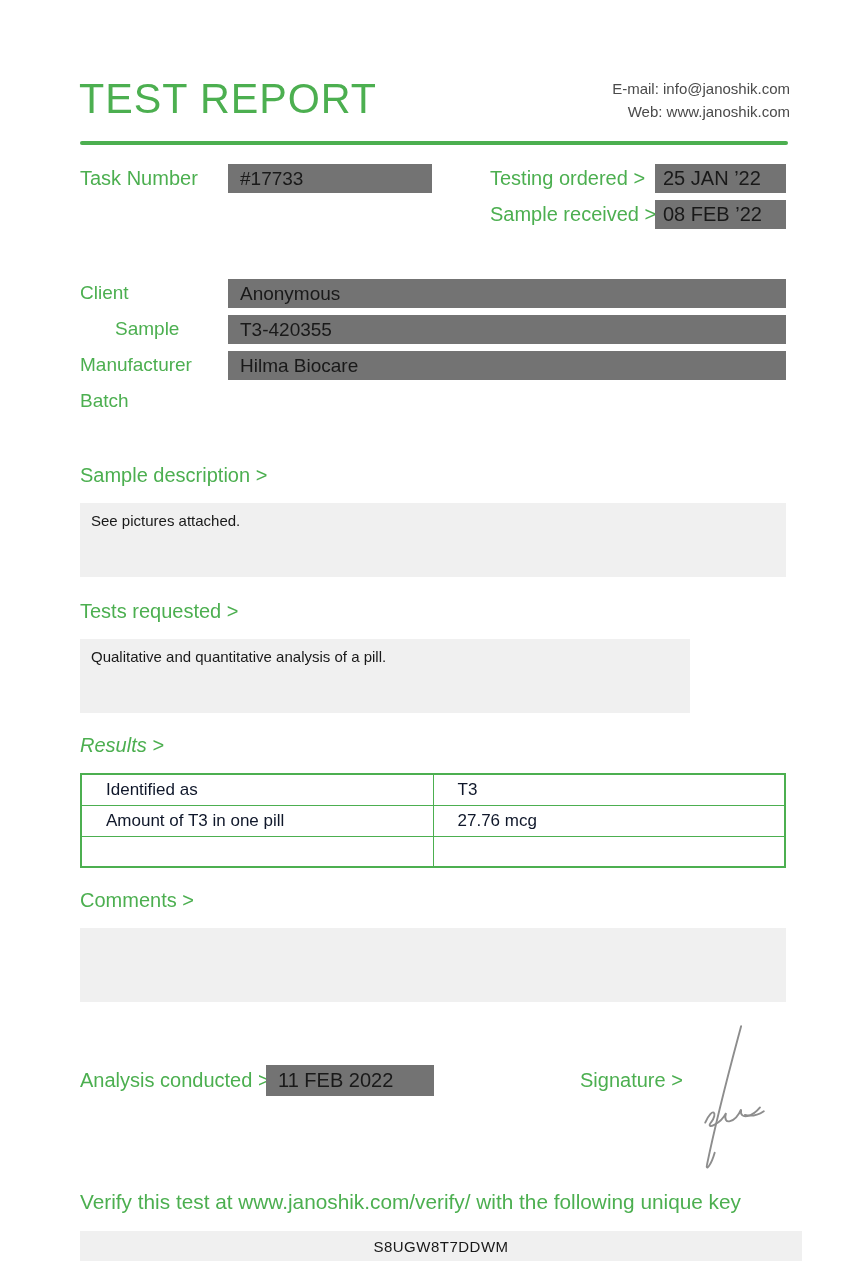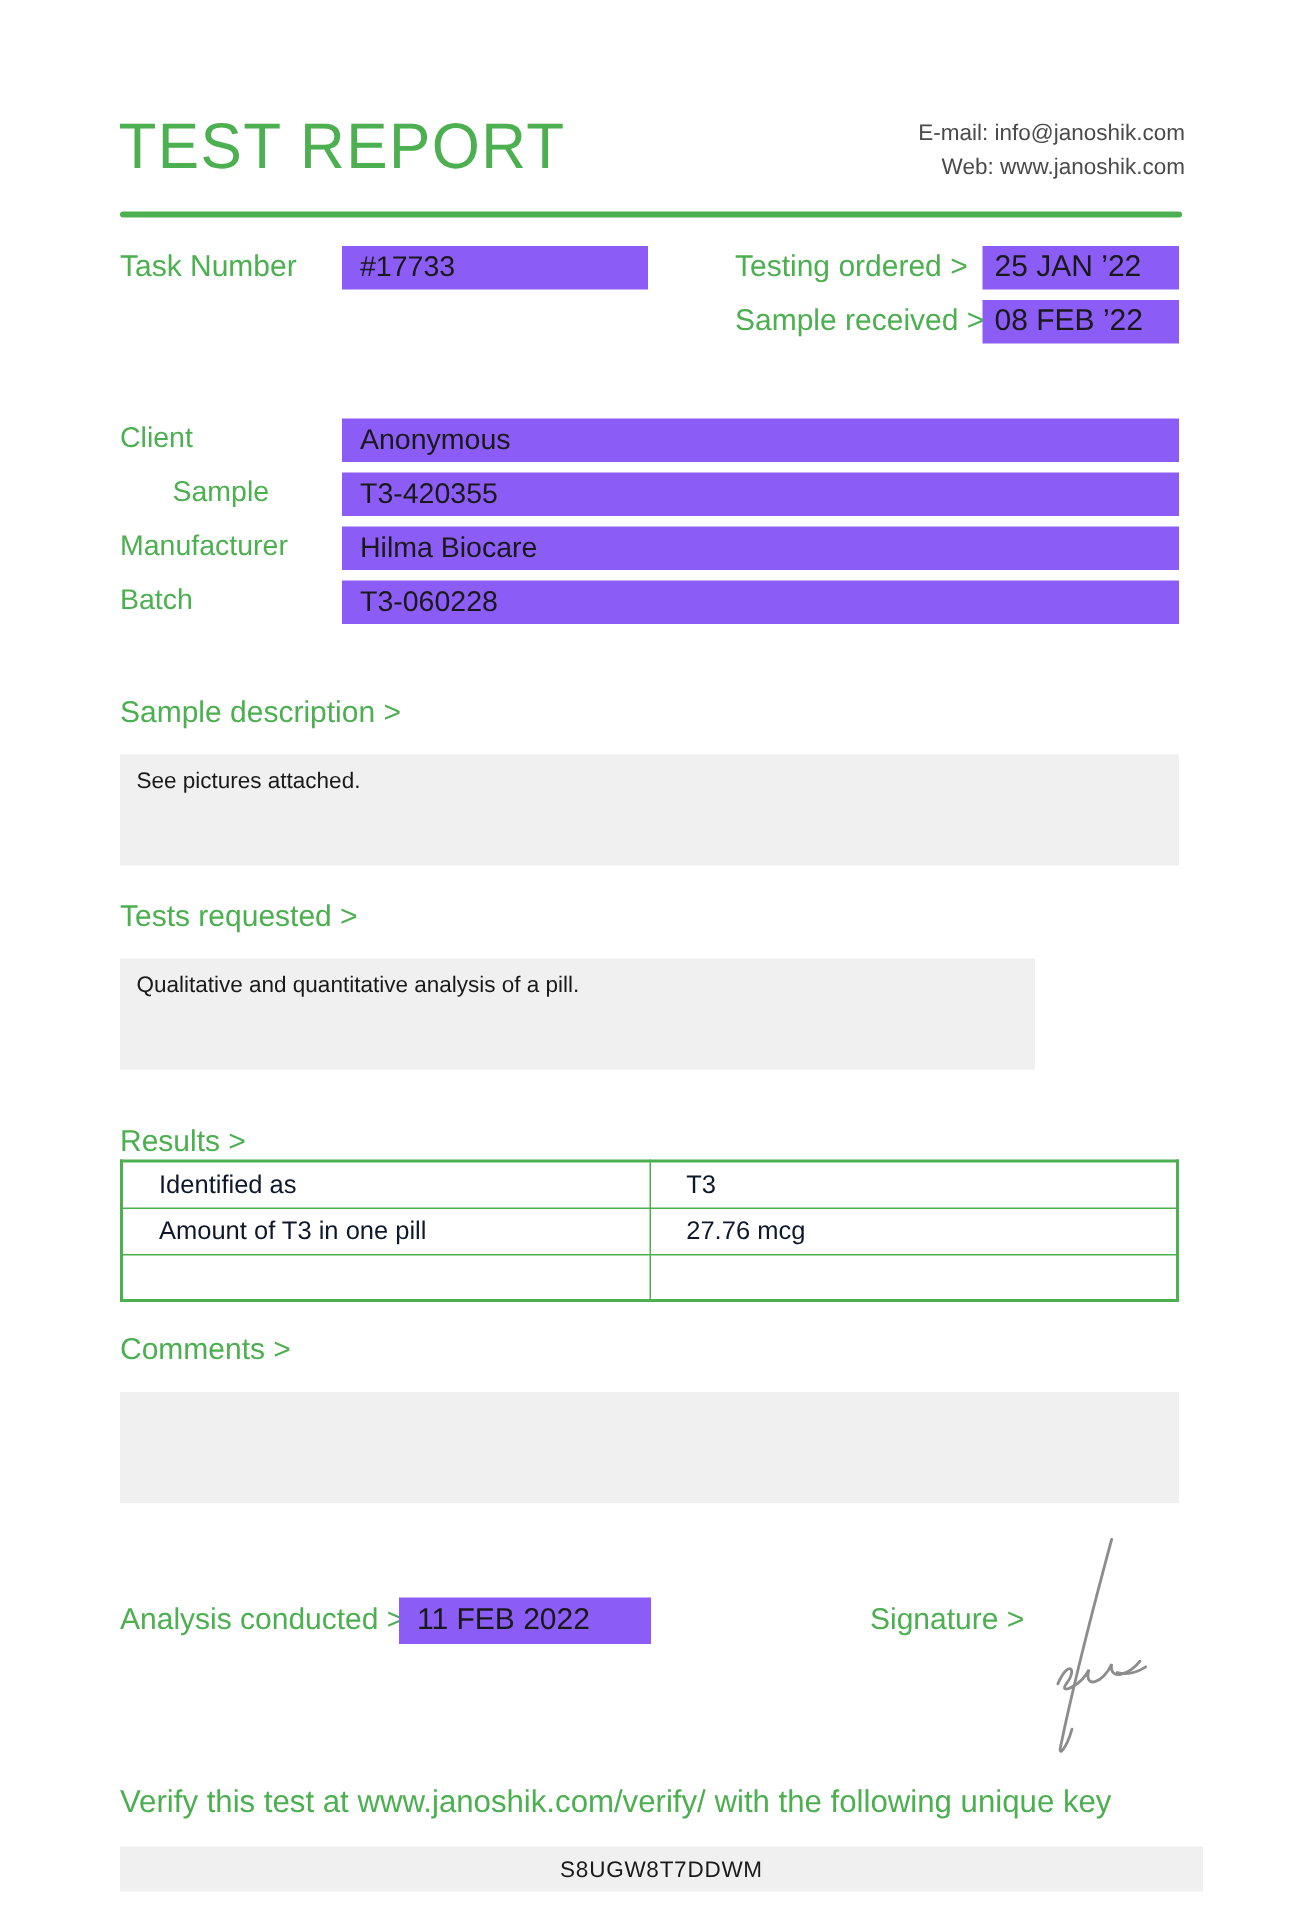--- a/index.html
+++ b/index.html
@@ -43,21 +43,21 @@
     width: 708px; height: 4px;
     background: #4caf50;
     border-radius: 2px;
   }
 
   
   .glabel { color: #4caf50; font-size: 20px; white-space: nowrap; }
 
   
   .valbox {
-    background: #8b5cf6;
+    background: #737373;
     color: #191919;
     font-size: 19px;
     display: flex;
     align-items: center;
     padding-left: 12px;
     white-space: nowrap;
   }
   .textbox {
     background: #f0f0f0;
     color: #191919;
@@ -130,29 +130,28 @@
   <div class="abs glabel" style="left:80px; top:282px; font-size:19px;">Client</div>
   <div class="abs valbox" style="left:228px; top:279px; width:558px; height:29px;">Anonymous</div>
 
   <div class="abs glabel" style="left:80px; top:318px; font-size:19px;margin-left:35px;">Sample</div>
   <div class="abs valbox" style="left:228px; top:315px; width:558px; height:29px;">T3-420355</div>
 
   <div class="abs glabel" style="left:80px; top:354px; font-size:19px;">Manufacturer</div>
   <div class="abs valbox" style="left:228px; top:351px; width:558px; height:29px;">Hilma Biocare</div>
 
   <div class="abs glabel" style="left:80px; top:390px; font-size:19px;">Batch</div>
-  <div class="abs valbox" style="left:228px; top:387px; width:558px; height:29px;">T3-060228</div>
 
   <div class="abs glabel" style="left:80px; top:464px;">Sample description &gt;</div>
   <div class="abs textbox" style="left:80px; top:503px; width:706px; height:74px;">See pictures attached.</div>
 
   <div class="abs glabel" style="left:80px; top:600px;">Tests requested &gt;</div>
   <div class="abs textbox" style="left:80px; top:639px; width:610px; height:74px;">Qualitative and quantitative analysis of a pill.</div>
 
-  <div class="abs glabel" style="left:80px; top:750px;">Results &gt;</div>
+  <div class="abs glabel" style="left:80px; top:734px;font-style:italic;">Results &gt;</div>
   <table class="abs results-table" style="left:80px; top:773px;">
     <tbody>
         <tr>
       <td>Identified as</td>
       <td>T3</td>
     </tr>
     <tr>
       <td>Amount of T3 in one pill</td>
       <td>27.76 mcg</td>
     </tr>

